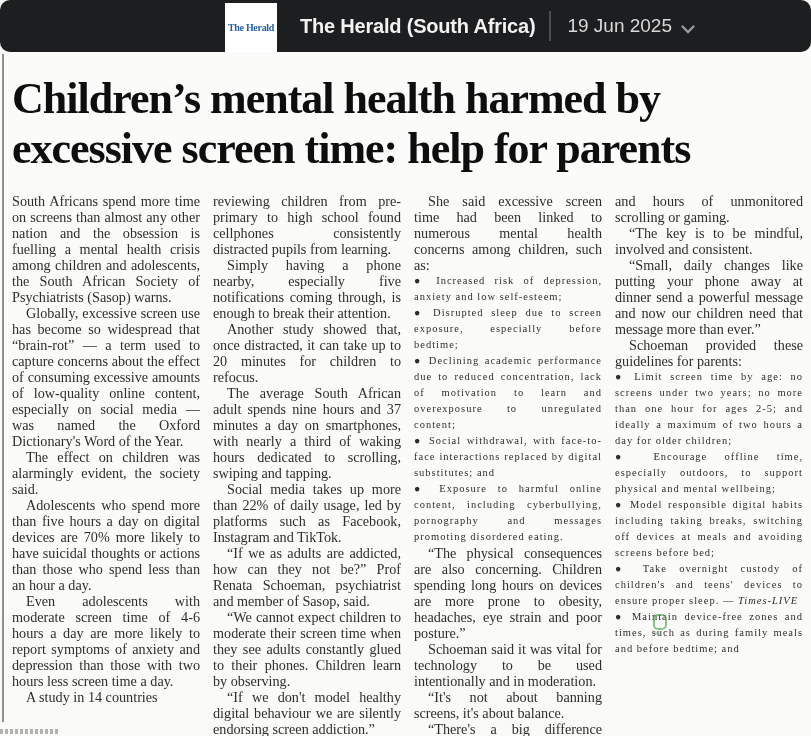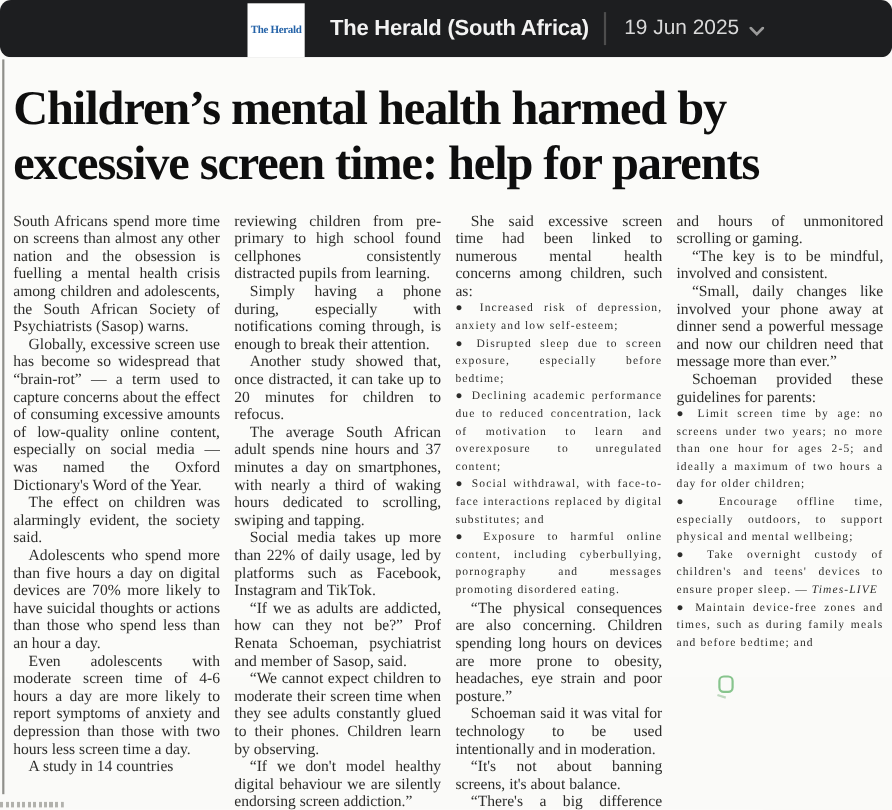--- a/index.html
+++ b/index.html
@@ -106,21 +106,21 @@
     <div class="col">
         <p class="para plain">South Africans spend more time on screens than almost any other nation and the obsession is fuelling a mental health crisis among children and adolescents, the South African Society of Psychiatrists (Sasop) warns.</p>
         <p class="para indent">Globally, excessive screen use has become so widespread that “brain-rot” — a term used to capture concerns about the effect of consuming excessive amounts of low-quality online content, especially on social media — was named the Oxford Dictionary's Word of the Year.</p>
         <p class="para indent">The effect on children was alarmingly evident, the society said.</p>
         <p class="para indent">Adolescents who spend more than five hours a day on digital devices are 70% more likely to have suicidal thoughts or actions than those who spend less than an hour a day.</p>
         <p class="para indent">Even adolescents with moderate screen time of 4-6 hours a day are more likely to report symptoms of anxiety and depression than those with two hours less screen time a day.</p>
         <p class="para indent">A study in 14 countries</p>
       </div>
     <div class="col">
         <p class="para plain">reviewing children from pre-primary to high school found cellphones consistently distracted pupils from learning.</p>
-        <p class="para indent">Simply having a phone during, especially with notifications coming through, is enough to break their attention.</p>
+        <p class="para indent">Simply having a phone nearby, especially five notifications coming through, is enough to break their attention.</p>
         <p class="para indent">Another study showed that, once distracted, it can take up to 20 minutes for children to refocus.</p>
         <p class="para indent">The average South African adult spends nine hours and 37 minutes a day on smartphones, with nearly a third of waking hours dedicated to scrolling, swiping and tapping.</p>
         <p class="para indent">Social media takes up more than 22% of daily usage, led by platforms such as Facebook, Instagram and TikTok.</p>
         <p class="para indent">“If we as adults are addicted, how can they not be?” Prof Renata Schoeman, psychiatrist and member of Sasop, said.</p>
         <p class="para indent">“We cannot expect children to moderate their screen time when they see adults constantly glued to their phones. Children learn by observing.</p>
         <p class="para indent">“If we don't model healthy digital behaviour we are silently endorsing screen addiction.”</p>
       </div>
     <div class="col">
         <p class="para indent">She said excessive screen time had been linked to numerous mental health concerns among children, such as:</p>
         <p class="para bullet"><span class="bullet">● </span>Increased risk of depression, anxiety and low self-esteem;</p>
@@ -129,24 +129,25 @@
         <p class="para bullet"><span class="bullet">● </span>Social withdrawal, with face-to-face interactions replaced by digital substitutes; and</p>
         <p class="para bullet"><span class="bullet">● </span>Exposure to harmful online content, including cyberbullying, pornography and messages promoting disordered eating.</p>
         <p class="para indent">“The physical consequences are also concerning. Children spending long hours on devices are more prone to obesity, headaches, eye strain and poor posture.”</p>
         <p class="para indent">Schoeman said it was vital for technology to be used intentionally and in moderation.</p>
         <p class="para indent">“It's not about banning screens, it's about balance.</p>
         <p class="para indent">“There's a big difference between a family movie night</p>
       </div>
     <div class="col">
         <p class="para plain">and hours of unmonitored scrolling or gaming.</p>
         <p class="para indent">“The key is to be mindful, involved and consistent.</p>
-        <p class="para indent">“Small, daily changes like involved your phone away at dinner send a powerful message and now our children need that message more than ever.”</p>
+        <p class="para indent">“Small, daily changes like putting your phone away at dinner send a powerful message and now our children need that message more than ever.”</p>
         <p class="para indent">Schoeman provided these guidelines for parents:</p>
         <p class="para bullet"><span class="bullet">● </span>Limit screen time by age: no screens under two years; no more than one hour for ages 2-5; and ideally a maximum of two hours a day for older children;</p>
         <p class="para bullet"><span class="bullet">● </span>Encourage offline time, especially outdoors, to support physical and mental wellbeing;</p>
+        <p class="para bullet"><span class="bullet">● </span>Model responsible digital habits including taking breaks, switching off devices at meals and avoiding screens before bed;</p>
         <p class="para bullet"><span class="bullet">● </span>Take overnight custody of children's and teens' devices to ensure proper sleep. — <i>Times-LIVE</i></p>
         <p class="para bullet"><span class="bullet">● </span>Maintain device-free zones and times, such as during family meals and before bedtime; and</p>
       </div>
   </div>
 
   <div class="green-marker"></div>
   <div class="cut-caption"></div>
 </div>
 
 </body></html>

